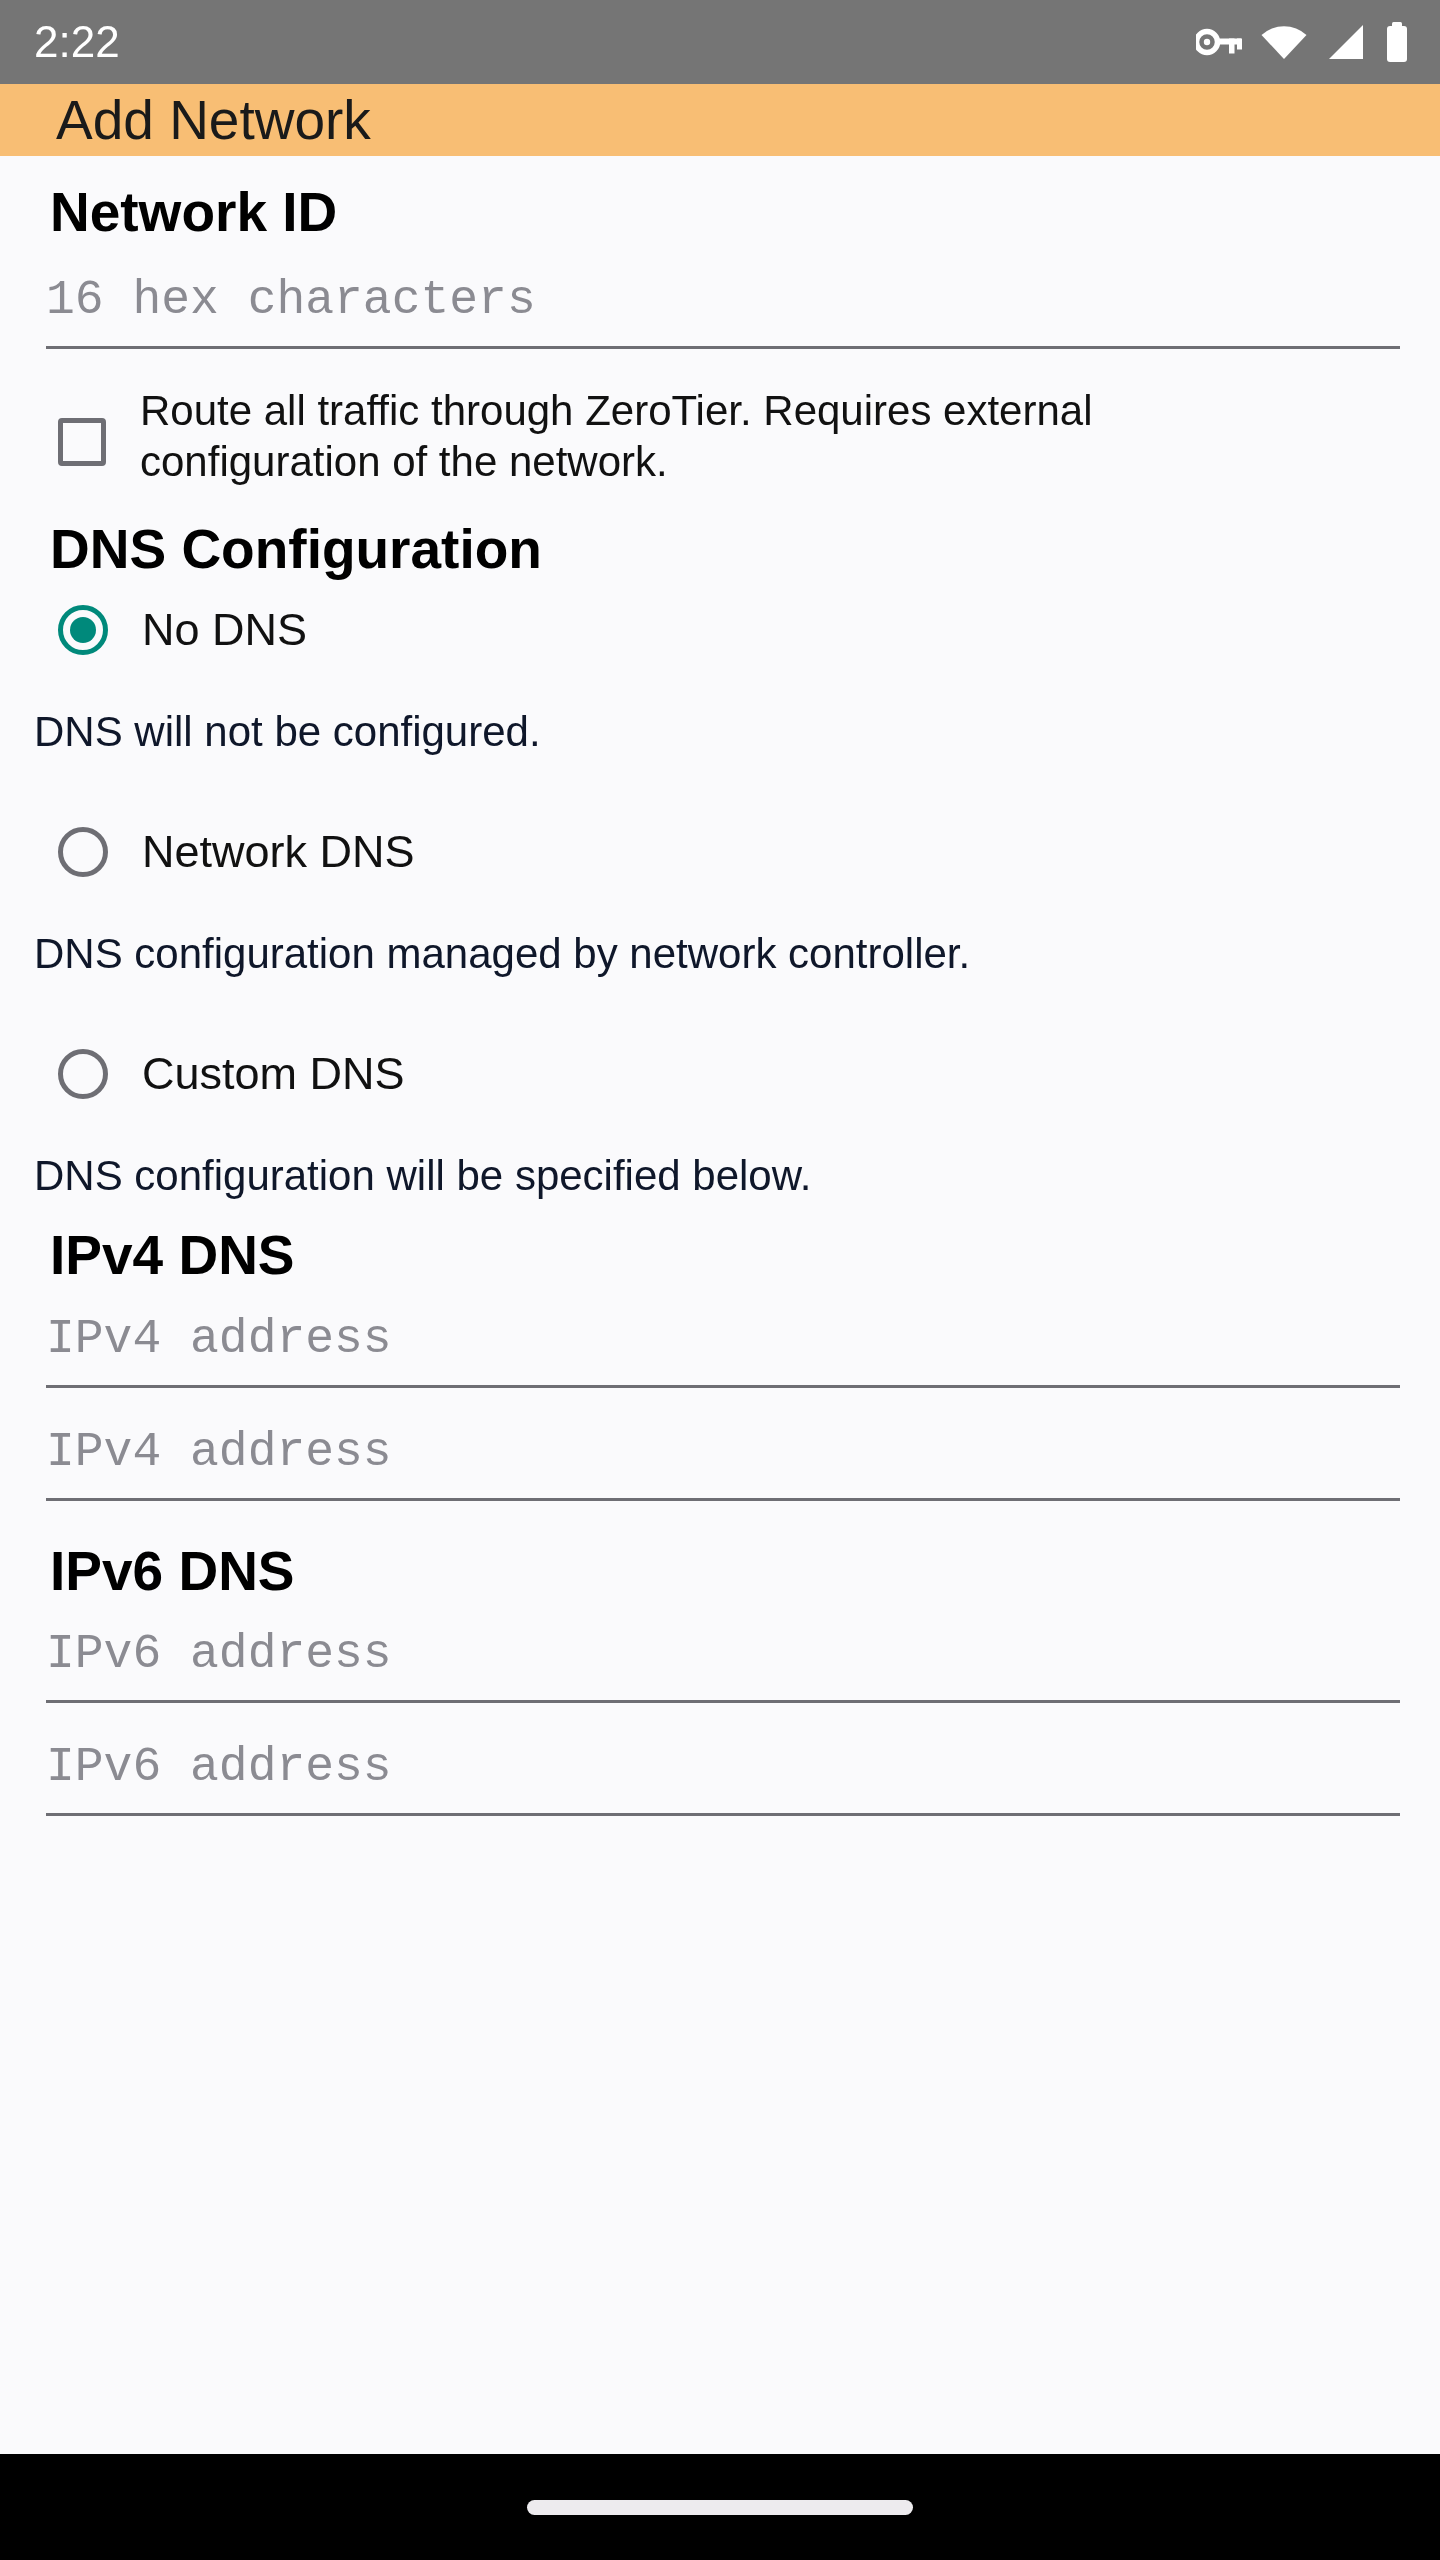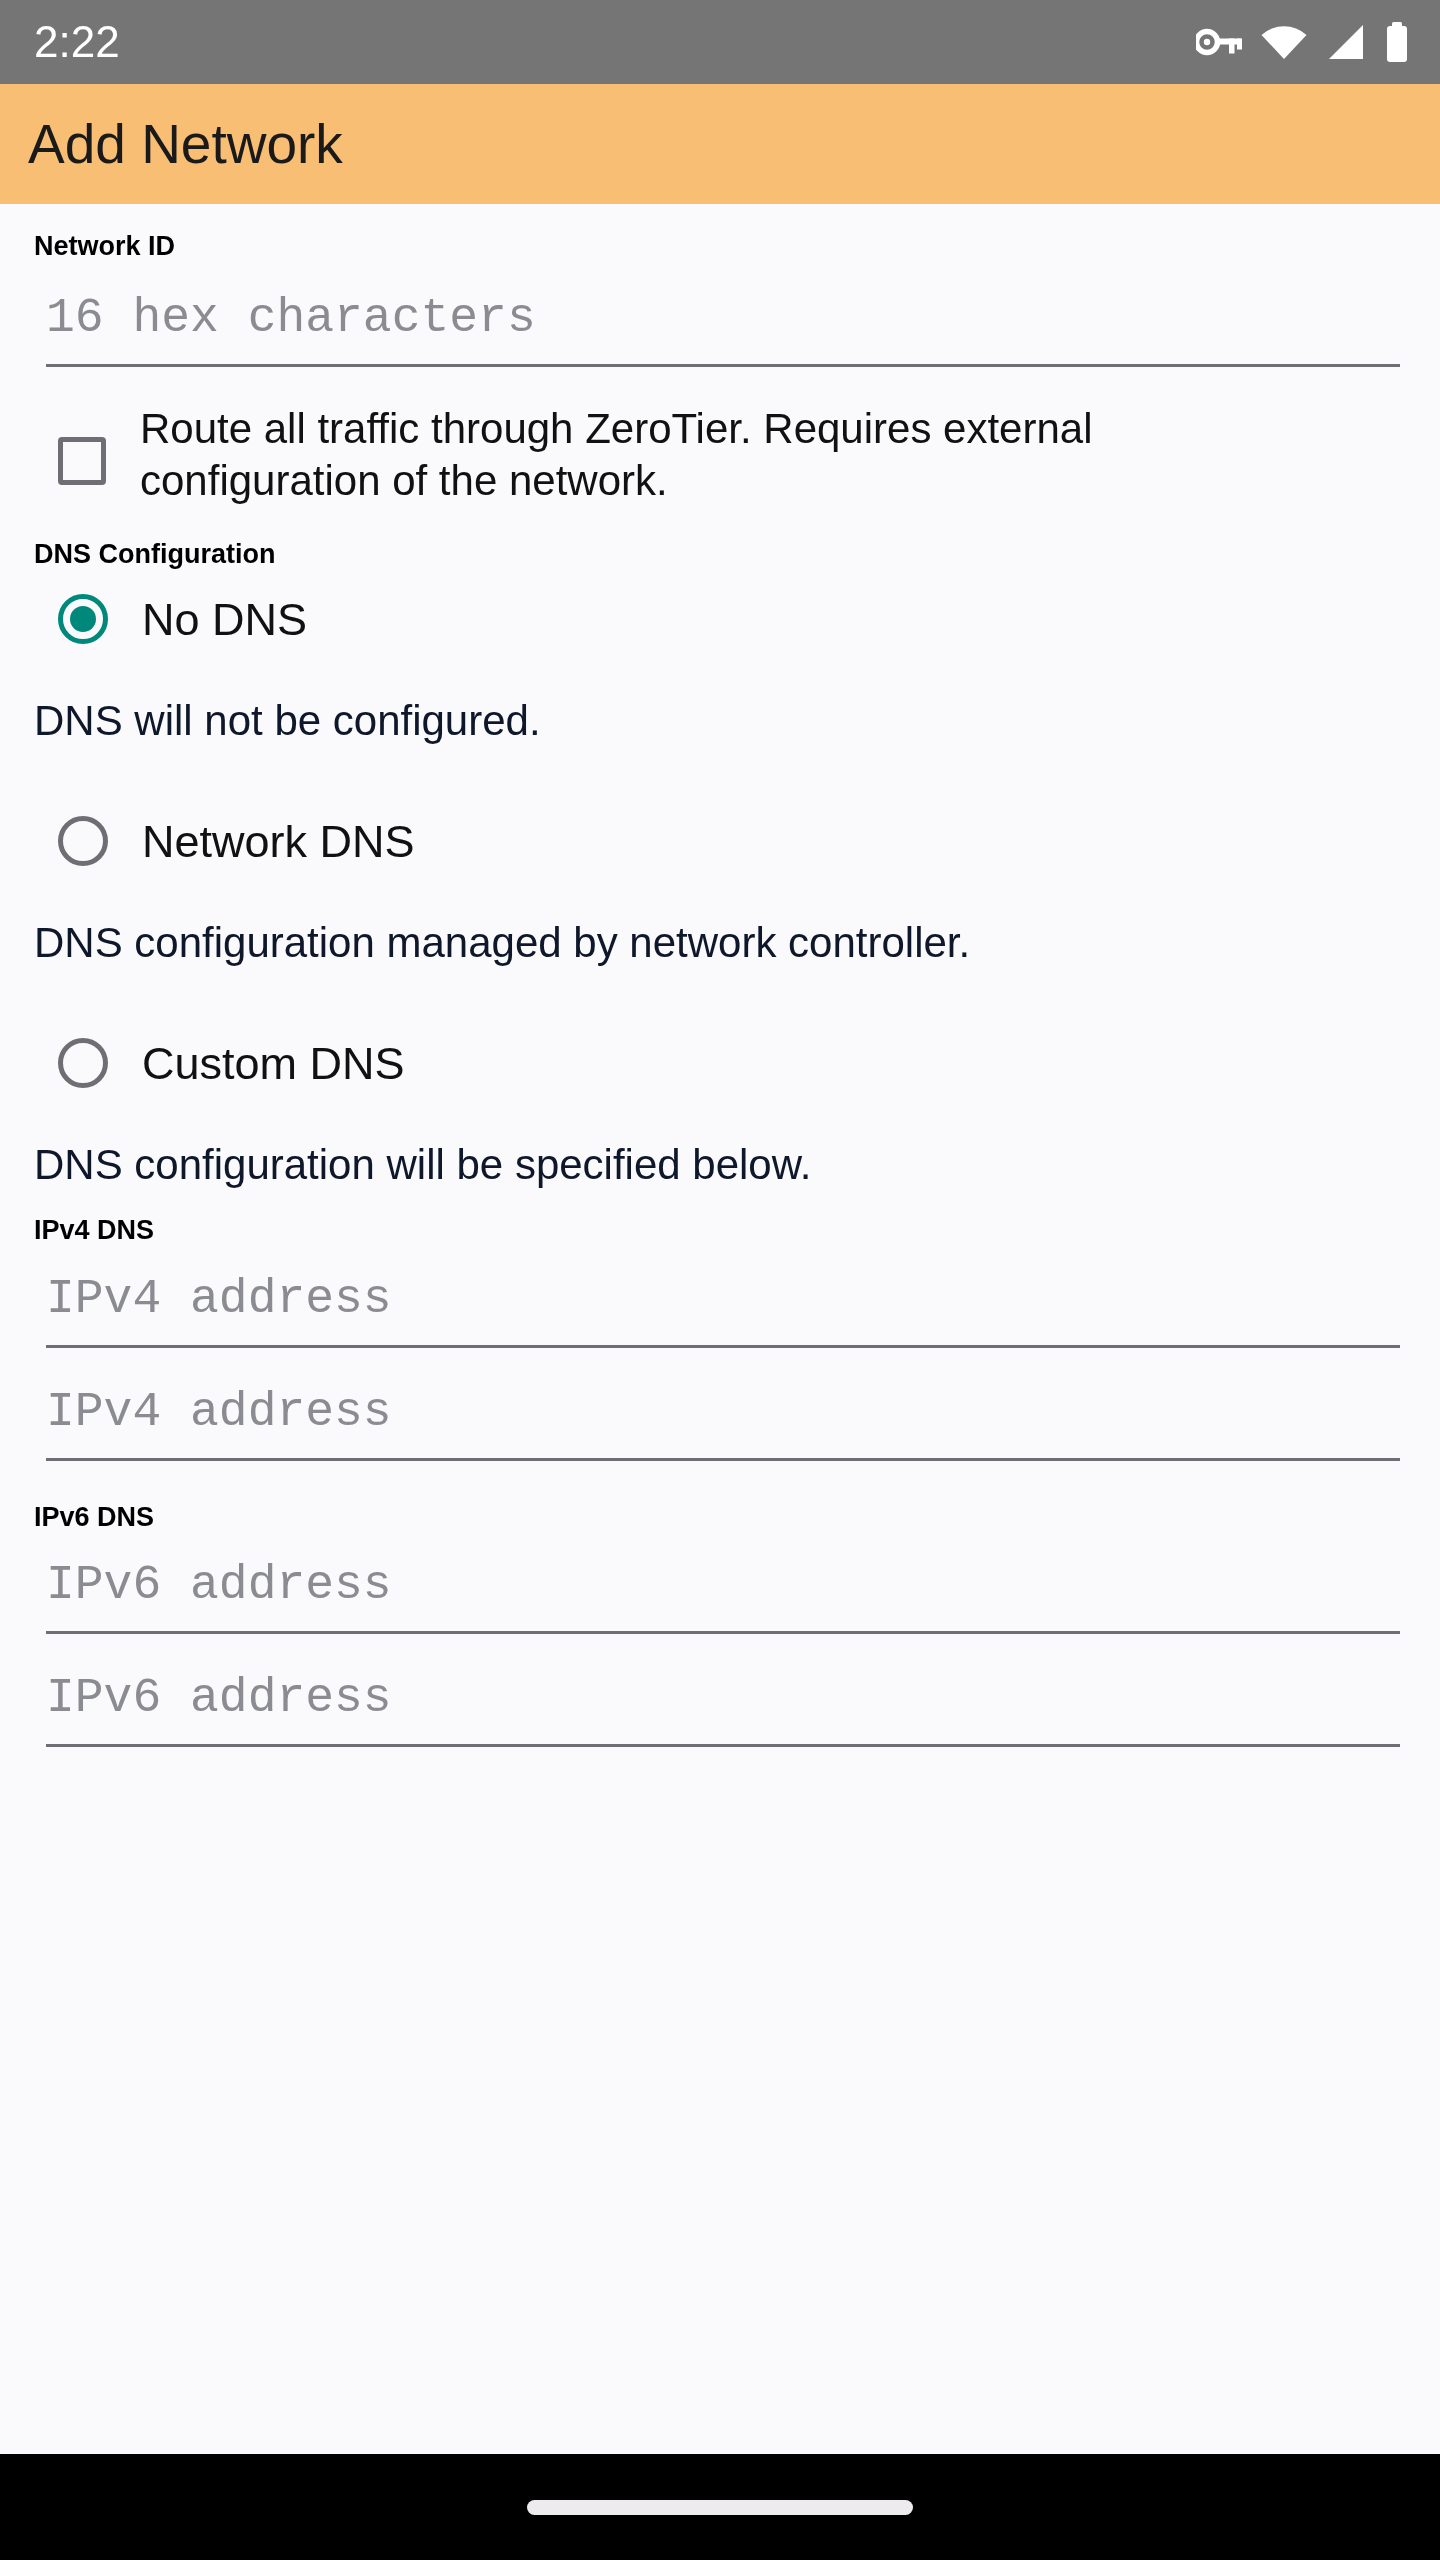--- a/index.html
+++ b/index.html
@@ -40,25 +40,25 @@
   }
   .status-icons {
     display:flex;
     align-items:center;
     gap:18px;
   }
   .status-icons svg { display:block; }
 
   
   .app-bar {
-    height:120px;
+    height:72px;
     background:#F8BE74;
     display:flex;
     align-items:center;
-    padding:0 0 0 28px;
+    padding:0 0 0 56px;
     flex:0 0 auto;
     position:relative;
   }
   .app-bar-title {
     font-size:55px;
     font-weight:400;
     color:#1A1A1A;
     line-height:1;
   }
   .app-bar-shadow {
@@ -72,25 +72,26 @@
   
   .content {
     flex:1 1 auto;
     background:#FAFAFC;
     padding:0;
     overflow:hidden;
     position:relative;
   }
 
   .section-label {
-    font-size:27px;
+    font-size:55px;
     font-weight:700;
     color:#000000;
     padding:28px 0 0 34px;
     line-height:1.05;
+    margin-left:16px;
   }
 
   .field {
     margin:0 40px 0 46px;
     padding-top:34px;
   }
   .field-indent {
     margin:0 40px 0 46px;
     padding-top:30px;
   }

